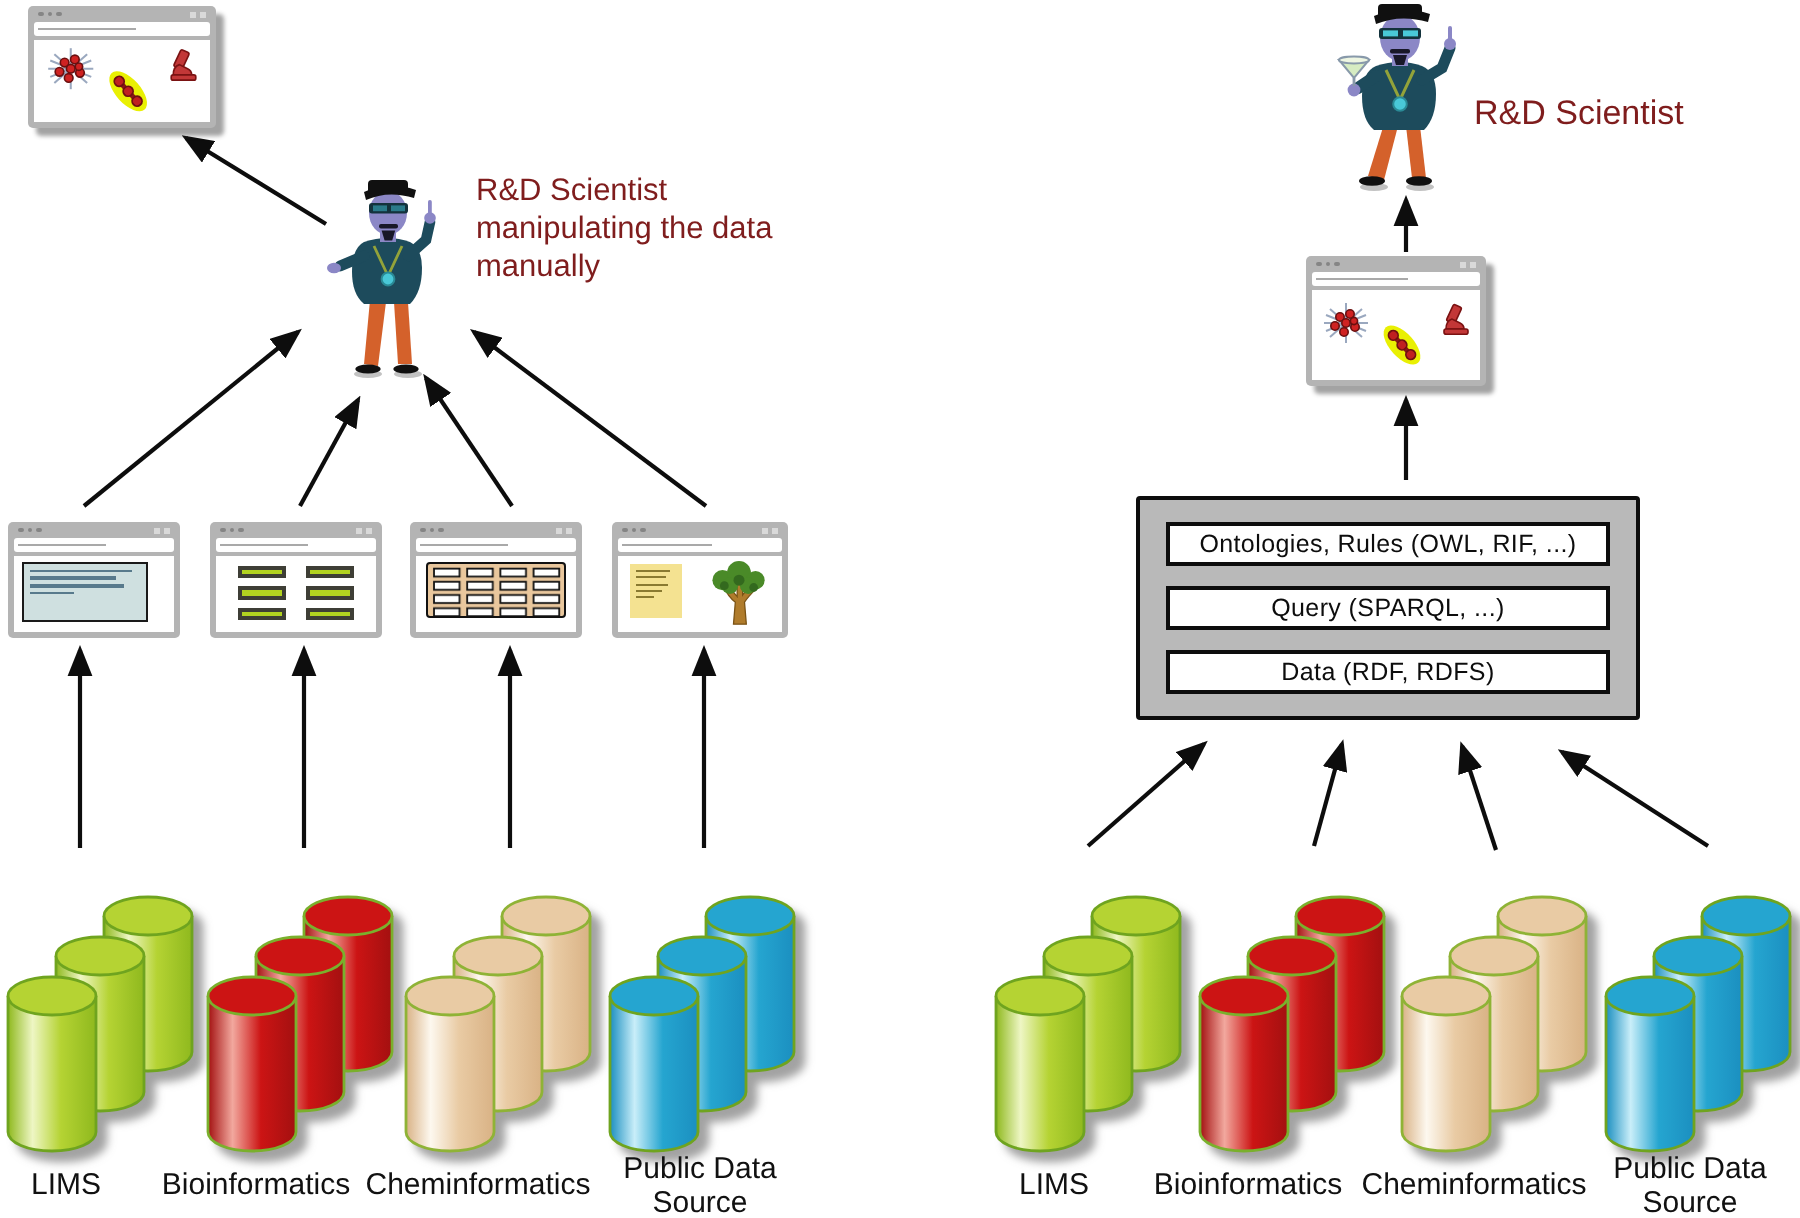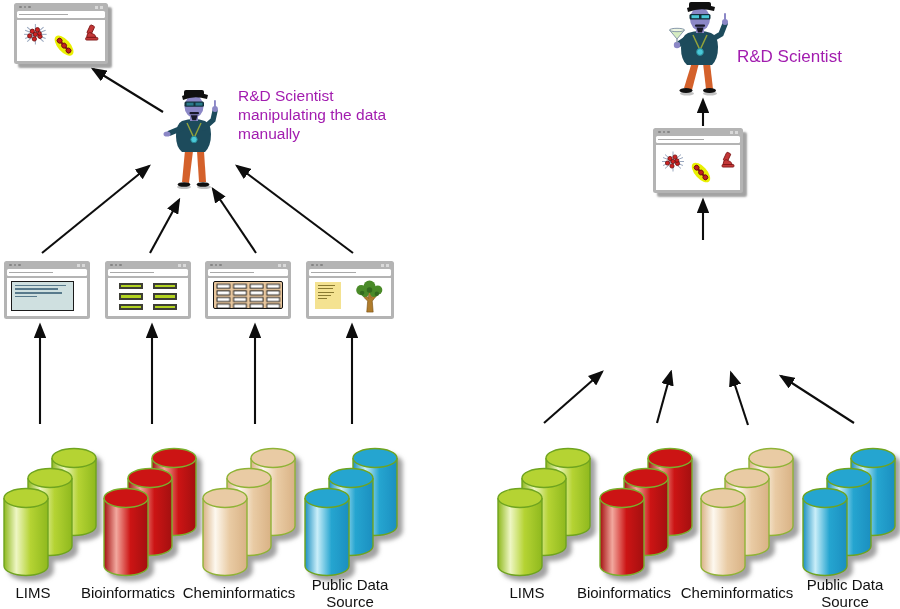--- a/index.html
+++ b/index.html
@@ -30,21 +30,21 @@
   
   .tablepanel{position:absolute;left:5px;top:3px;right:5px;bottom:7px;background:#e9c79d;
               border:1.8px solid #111;border-radius:2px;}
   
   .sticky{position:absolute;left:6px;top:4px;width:26px;height:27px;background:#f4e291;
           padding:3px 3px;box-sizing:border-box;}
   .sl{height:1.1px;background:#8a7a30;margin-bottom:2.2px;}
   .treewrap{position:absolute;right:5px;top:2px;width:33px;height:33px;}
   
   .scientist{position:absolute;}
-  .caption{position:absolute;white-space:pre-line;color:#a21caf;}
+  .caption{position:absolute;white-space:pre-line;color:#7f1d1d;}
   #caption-left{left:238px;top:86px;width:172px;font-size:15.5px;line-height:19px;}
   #caption-right{left:737px;top:47px;width:150px;font-size:17px;line-height:20px;}
   
   .stackbox{position:absolute;left:568px;top:248px;width:252px;height:112px;background:#b9b9b9;
             border:2.5px solid #0d0d0d;border-radius:2px;box-sizing:border-box;}
   .layer{position:absolute;left:13px;right:13px;height:22px;background:#fff;border:2px solid #0d0d0d;
          display:flex;align-items:center;justify-content:center;font-size:12.5px;color:#0d0d0d;
          box-sizing:border-box;letter-spacing:.2px;}
   
   .cylstack{position:absolute;width:95px;height:133px;
@@ -463,20 +463,25 @@
           <g fill="#c23737" stroke="#7a1212" stroke-width="0.8">
             <rect x="3" y="0" width="4.5" height="9" rx="1" transform="rotate(25 5 4)"></rect>
             <path d="M1,12 Q1,8 4,7 L8,9 Q10,10 10,12 Z"></path>
             <rect x="0" y="12" width="12" height="2.6" rx="1"></rect>
           </g>
         </g>
       </svg>
     </div>
   </div>
 
+  <div class="stackbox">
+    <div class="layer" style="top:11px;">Ontologies, Rules (OWL, RIF, ...)</div>
+    <div class="layer" style="top:43px;">Query (SPARQL, ...)</div>
+    <div class="layer" style="top:75px;">Data (RDF, RDFS)</div>
+  </div>
 
   <div class="cylstack" style="left:497px;top:445px;"><svg width="95" height="133" viewBox="0 0 95 133">
         <defs>
           <linearGradient id="cg4" x1="0" y1="0" x2="1" y2="0">
             <stop offset="0" stop-color="#8fb91e"></stop>
             <stop offset="0.28" stop-color="#eef6c4"></stop>
             <stop offset="0.6" stop-color="#b5d333"></stop>
             <stop offset="1" stop-color="#8fb91e"></stop>
           </linearGradient>
         </defs>

